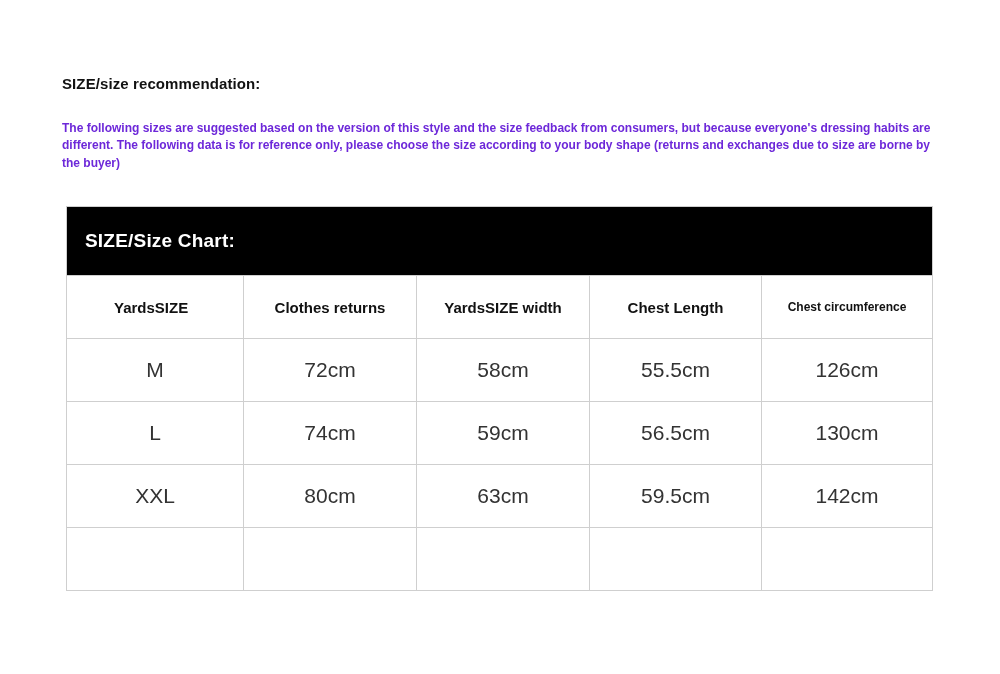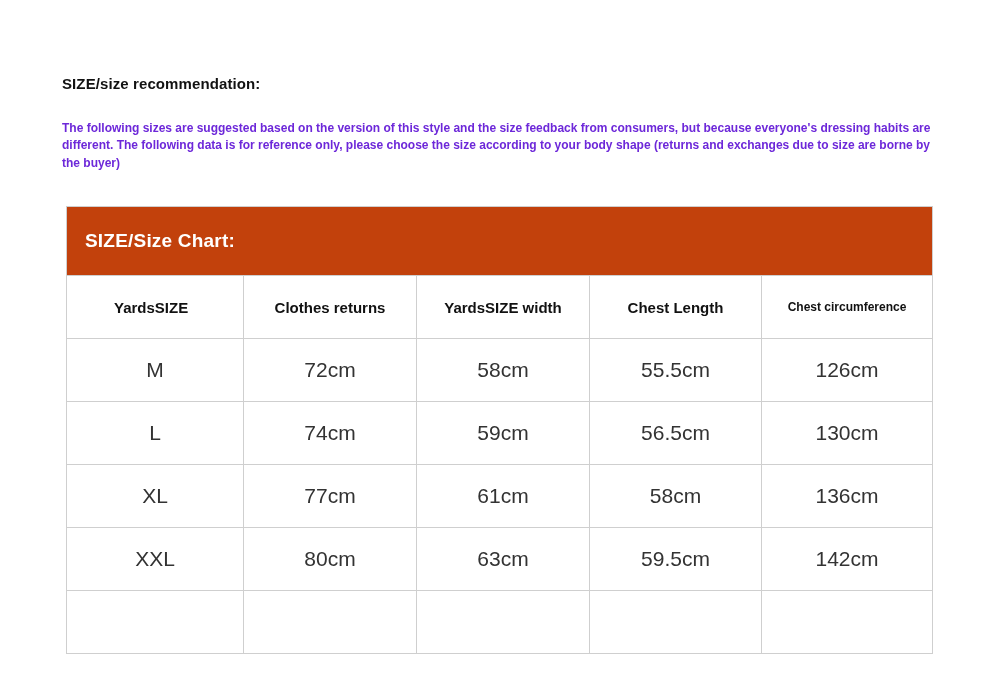--- a/index.html
+++ b/index.html
@@ -49,21 +49,21 @@
     border-collapse: collapse;
     width: 866px;
     table-layout: fixed;
   }
   table.size-chart td, table.size-chart th {
     border: 1px solid #cfcfcf;
     padding: 0;
     margin: 0;
   }
   .chart-title-row td {
-    background: #c2410c;
+    background: #000000;
     border: 1px solid #5b9bc4;
     height: 68px;
     vertical-align: middle;
   }
   .chart-title {
     color: #ffffff;
     font-size: 19px;
     font-weight: bold;
     padding-left: 18px;
     letter-spacing: 0.2px;
@@ -142,27 +142,20 @@
           <td>126cm</td>
         </tr>
         <tr class="data-row">
           <td>L</td>
           <td>74cm</td>
           <td>59cm</td>
           <td>56.5cm</td>
           <td>130cm</td>
         </tr>
         <tr class="data-row">
-          <td>XL</td>
-          <td>77cm</td>
-          <td>61cm</td>
-          <td>58cm</td>
-          <td>136cm</td>
-        </tr>
-        <tr class="data-row">
           <td>XXL</td>
           <td>80cm</td>
           <td>63cm</td>
           <td>59.5cm</td>
           <td>142cm</td>
         </tr>
         <tr class="empty-row">
           <td></td>
           <td></td>
           <td></td>

